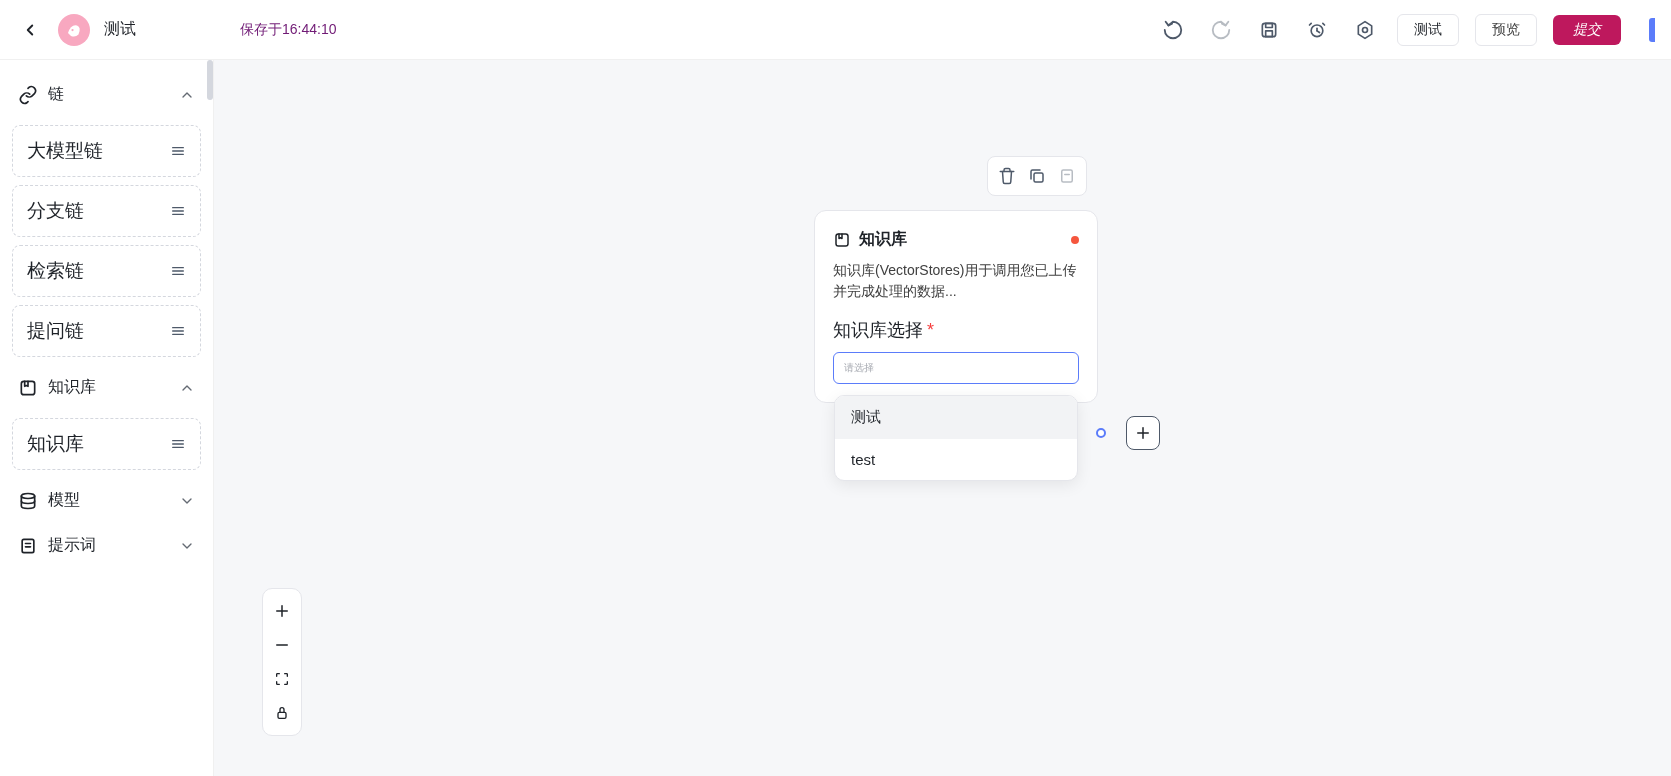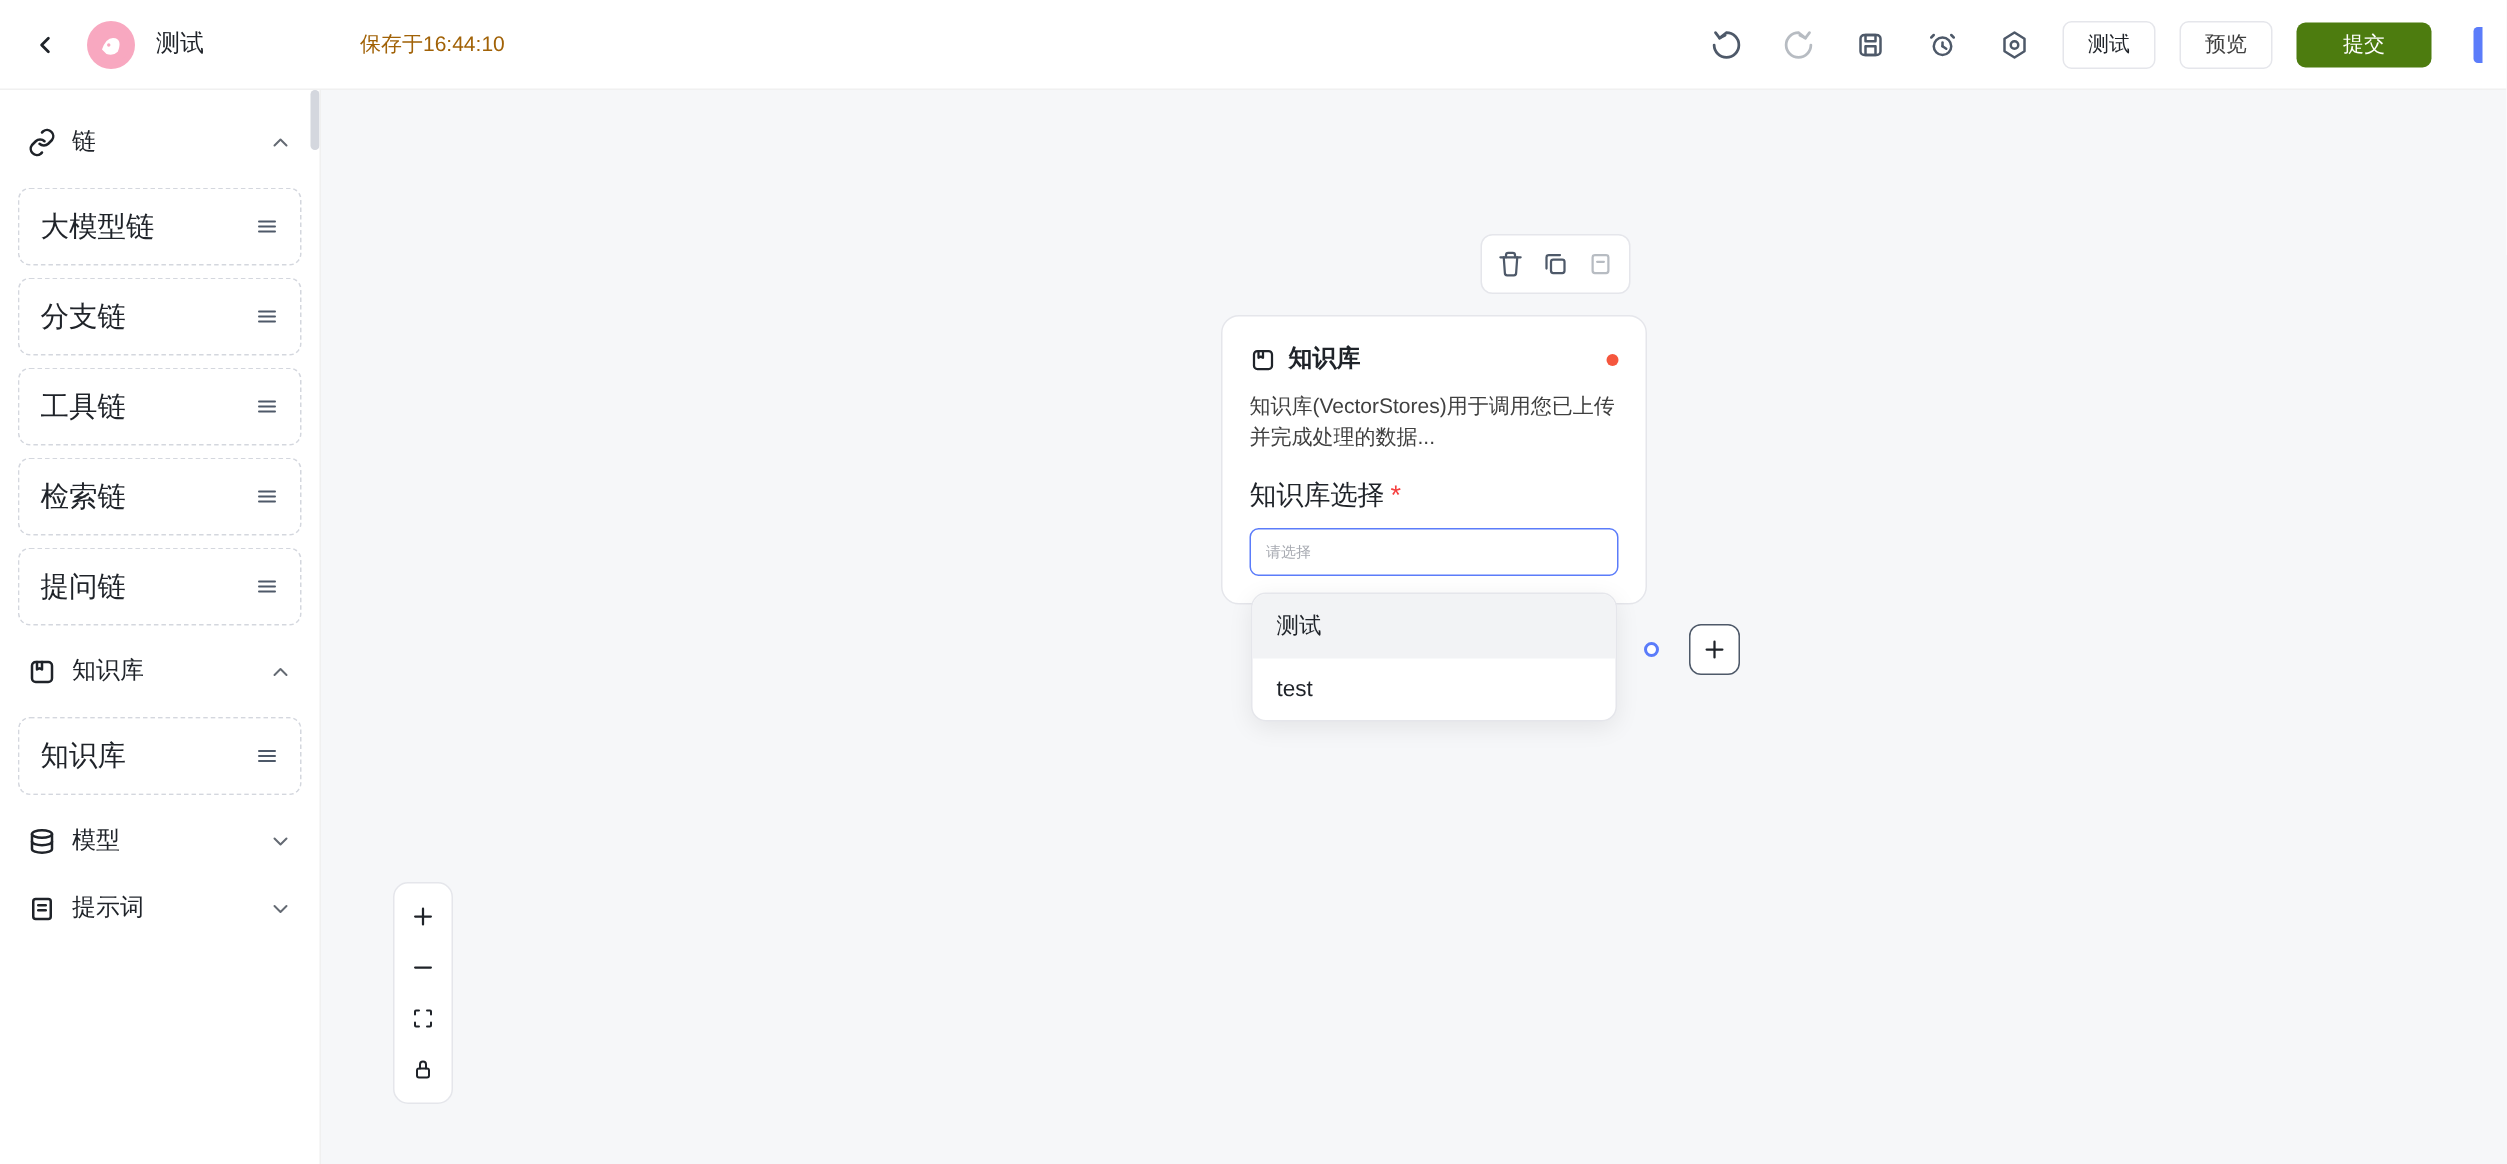--- a/index.html
+++ b/index.html
@@ -4,26 +4,26 @@
 <style>
 * { box-sizing: border-box; margin: 0; padding: 0; }
 body { font-family: -apple-system, BlinkMacSystemFont, "Segoe UI", sans-serif; background: #fff; overflow: hidden; }
 
 
 .header { height: 60px; border-bottom: 1px solid #f0f0f0; display: flex; align-items: center; padding: 0 16px; gap: 14px; }
 .back-btn { width: 28px; height: 28px; display: flex; align-items: center; justify-content: center; cursor: pointer; }
 .logo { width: 32px; height: 32px; background: #f8a8c0; border-radius: 50%; display: flex; align-items: center; justify-content: center; overflow: hidden; }
 .logo svg { width: 24px; height: 24px; }
 .page-title { font-size: 16px; color: #1f2329; font-weight: 500; }
-.save-time { font-size: 14px; color: #a16207; margin-left: 90px; }
+.save-time { font-size: 14px; color: #701a75; margin-left: 90px; }
 .header-spacer { flex: 1; }
 .header-actions { display: flex; align-items: center; gap: 16px; }
 .icon-btn { width: 32px; height: 32px; display: flex; align-items: center; justify-content: center; cursor: pointer; color: #4e5969; }
 .text-btn { padding: 6px 16px; border: 1px solid #e5e6eb; border-radius: 6px; font-size: 14px; color: #1f2329; background: #fff; cursor: pointer; }
-.submit-btn { padding: 6px 31px; background: #4d7c0f; color: #fff; border: none; border-radius: 6px; font-size: 14px; cursor: pointer; }
+.submit-btn { padding: 6px 20px; background: #be185d; color: #fff; border: none; border-radius: 6px; font-size: 14px; cursor: pointer; font-style: italic; }
 .header-edge { width: 6px; height: 24px; background: #5b7cfa; border-radius: 3px 0 0 3px; margin-left: 12px; }
 
 
 .body { display: flex; height: calc(100vh - 60px); position: relative; }
 .sidebar { width: 214px; border-right: 1px solid #f0f0f0; padding: 12px 12px; overflow-y: auto; position: relative; }
 .scroll-indicator { position: absolute; right: 0; top: 0; width: 6px; height: 40px; background: #d4d7de; border-radius: 3px; }
 
 
 .section-header { display: flex; align-items: center; gap: 10px; padding: 12px 6px; cursor: pointer; }
 .section-header .icon { width: 20px; height: 20px; display: flex; align-items: center; justify-content: center; color: #1f2329; }
@@ -163,30 +163,20 @@
       <span class="label">分支链</span>
       <span class="menu-icon">
           <svg width="16" height="16" viewBox="0 0 24 24" fill="none" stroke="currentColor" stroke-width="2" stroke-linecap="round">
             <line x1="4" y1="7" x2="20" y2="7"></line>
             <line x1="4" y1="12" x2="20" y2="12"></line>
             <line x1="4" y1="17" x2="20" y2="17"></line>
           </svg>
         </span>
     </div>
     <div class="sidebar-item">
-      <span class="label">工具链</span>
-      <span class="menu-icon">
-          <svg width="16" height="16" viewBox="0 0 24 24" fill="none" stroke="currentColor" stroke-width="2" stroke-linecap="round">
-            <line x1="4" y1="7" x2="20" y2="7"></line>
-            <line x1="4" y1="12" x2="20" y2="12"></line>
-            <line x1="4" y1="17" x2="20" y2="17"></line>
-          </svg>
-        </span>
-    </div>
-    <div class="sidebar-item">
       <span class="label">检索链</span>
       <span class="menu-icon">
           <svg width="16" height="16" viewBox="0 0 24 24" fill="none" stroke="currentColor" stroke-width="2" stroke-linecap="round">
             <line x1="4" y1="7" x2="20" y2="7"></line>
             <line x1="4" y1="12" x2="20" y2="12"></line>
             <line x1="4" y1="17" x2="20" y2="17"></line>
           </svg>
         </span>
     </div>
     <div class="sidebar-item">

